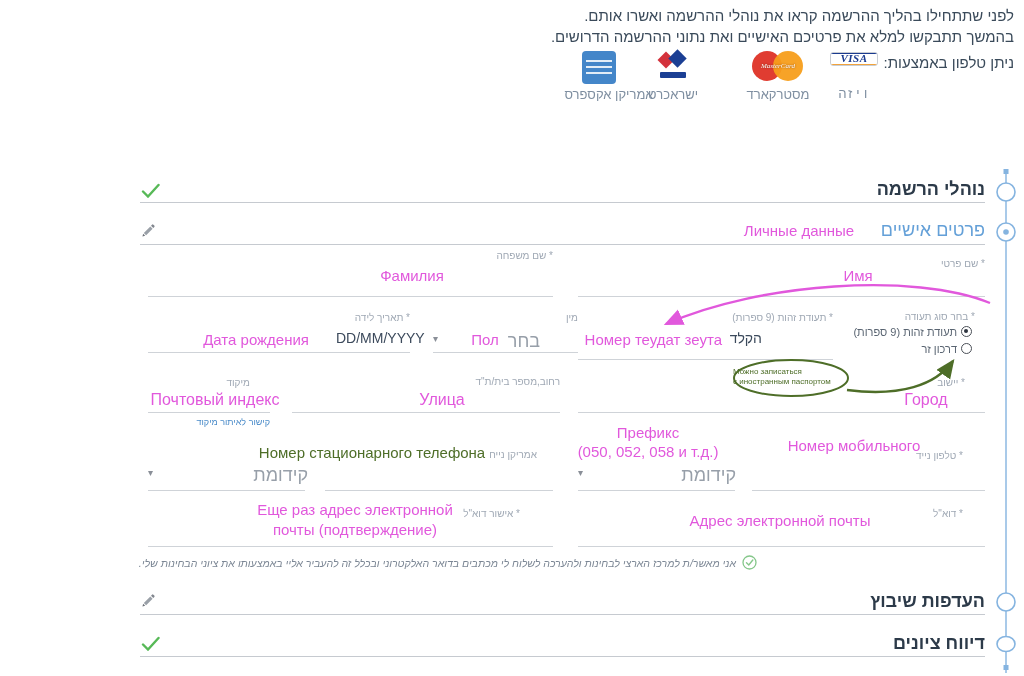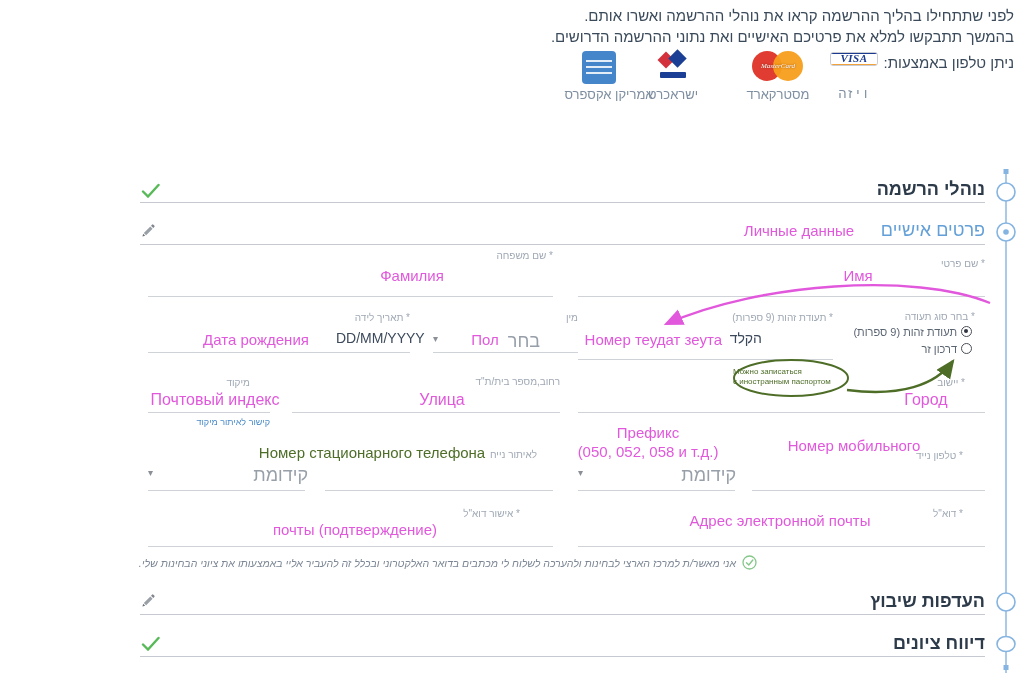--- a/index.html
+++ b/index.html
@@ -130,21 +130,21 @@
   <div class="abs radio" style="left:961px; top:343px;"></div>
   <div class="abs radio-lbl" style="left:885px; top:343px; width:72px;">דרכון זר</div>
 
   <div class="abs lbl" style="left:693px; top:312px; width:140px;">* תעודת זהות (9 ספרות)</div>
   <div class="abs val rtl" style="left:724px; top:330px; width:38px;">הקלד</div>
   <div class="abs pink ltr alignr" style="left:580px; top:331px; width:142px;">Номер теудат зеута</div>
   <div class="abs iline" style="left:578px; top:359px; width:255px;"></div>
 
   <div class="abs lbl" style="left:310px; top:312px; width:100px;">* תאריך לידה</div>
   <div class="abs val ltr" style="left:336px; top:330px; width:78px;">DD/MM/YYYY</div>
-  <div class="abs pink ltr" style="left:192px; top:331px; width:128px;">Дата рождения</div>
+  <div class="abs pink ltr" style="left:181px; top:331px; width:128px;text-align:right;">Дата рождения</div>
   <div class="abs iline" style="left:148px; top:352px; width:262px;"></div>
 
   <div class="abs lbl" style="left:528px; top:312px; width:50px;">מין</div>
   <div class="abs ddl" style="left:433px; top:334px;">▾</div>
   <div class="abs val-gray" style="left:498px; top:331px; width:42px;">בחר</div>
   <div class="abs pink ltr" style="left:462px; top:331px; width:46px;">Пол</div>
   <div class="abs iline" style="left:433px; top:352px; width:145px;"></div>
 
   <div class="abs lbl" style="left:200px; top:377px; width:50px;">מיקוד</div>
   <div class="abs pink pink16 ltr" style="left:146px; top:391px; width:138px;">Почтовый индекс</div>
@@ -153,40 +153,41 @@
 
   <div class="abs lbl" style="left:440px; top:376px; width:120px;">רחוב,מספר בית/ת"ד</div>
   <div class="abs pink pink16 ltr" style="left:393px; top:391px; width:98px;">Улица</div>
   <div class="abs iline" style="left:292px; top:412px; width:268px;"></div>
 
   <div class="abs lbl" style="left:905px; top:377px; width:60px;">* יישוב</div>
   <div class="abs pink pink16 ltr" style="left:893px; top:391px; width:66px;">Город</div>
   <div class="abs iline" style="left:578px; top:412px; width:407px;"></div>
 
   <div class="abs green-ann ltr" style="left:252px; top:444px; width:240px;">Номер стационарного телефона</div>
-  <div class="abs lbl" style="left:483px; top:449px; width:54px;">לאיתור נייח</div>
+  <div class="abs lbl" style="left:483px; top:449px; width:54px;">אמריקן נייח</div>
   <div class="abs val-gray" style="left:266px; top:465px; width:42px;">קידומת</div>
   <div class="abs ddl" style="left:148px; top:468px;">▾</div>
   <div class="abs iline" style="left:148px; top:490px; width:157px;"></div>
   <div class="abs iline" style="left:325px; top:490px; width:228px;"></div>
 
   <div class="abs pink ltr" style="left:597px; top:424px; width:102px;">Префикс</div>
   <div class="abs pink ltr" style="left:570px; top:443px; width:156px;">(050, 052, 058 и т.д.)</div>
   <div class="abs pink ltr" style="left:782px; top:437px; width:144px;">Номер мобильного</div>
   <div class="abs lbl" style="left:893px; top:450px; width:70px;">* טלפון נייד</div>
   <div class="abs val-gray" style="left:694px; top:465px; width:42px;">קידומת</div>
   <div class="abs ddl" style="left:578px; top:468px;">▾</div>
   <div class="abs iline" style="left:578px; top:490px; width:157px;"></div>
   <div class="abs iline" style="left:752px; top:490px; width:233px;"></div>
 
   <div class="abs lbl" style="left:903px; top:508px; width:60px;">* דוא"ל</div>
   <div class="abs pink ltr" style="left:680px; top:512px; width:200px;">Адрес электронной почты</div>
   <div class="abs iline" style="left:578px; top:546px; width:407px;"></div>
 
   <div class="abs lbl" style="left:440px; top:508px; width:80px;">* אישור דוא"ל</div>
+  <div class="abs pink ltr" style="left:246px; top:501px; width:218px;">Еще раз адрес электронной</div>
   <div class="abs pink ltr" style="left:246px; top:521px; width:218px;">почты (подтверждение)</div>
   <div class="abs iline" style="left:148px; top:546px; width:405px;"></div>
 
   <div class="abs" style="left:742px; top:555px;">
     <svg width="15" height="15" viewBox="0 0 15 15">
       <circle cx="7.5" cy="7.5" r="6.5" fill="none" stroke="#85c78a" stroke-width="1.3"></circle>
       <path d="M4.5 7.8 L6.8 10 L10.8 5" stroke="#85c78a" stroke-width="1.4" fill="none" stroke-linecap="round"></path>
     </svg>
   </div>
   <div class="abs consent-text" style="left:385px; top:557px; width:351px;">אני מאשר/ת למרכז הארצי לבחינות ולהערכה לשלוח לי מכתבים בדואר האלקטרוני ובכלל זה להעביר אליי באמצעותו את ציוני הבחינות שלי.</div>

